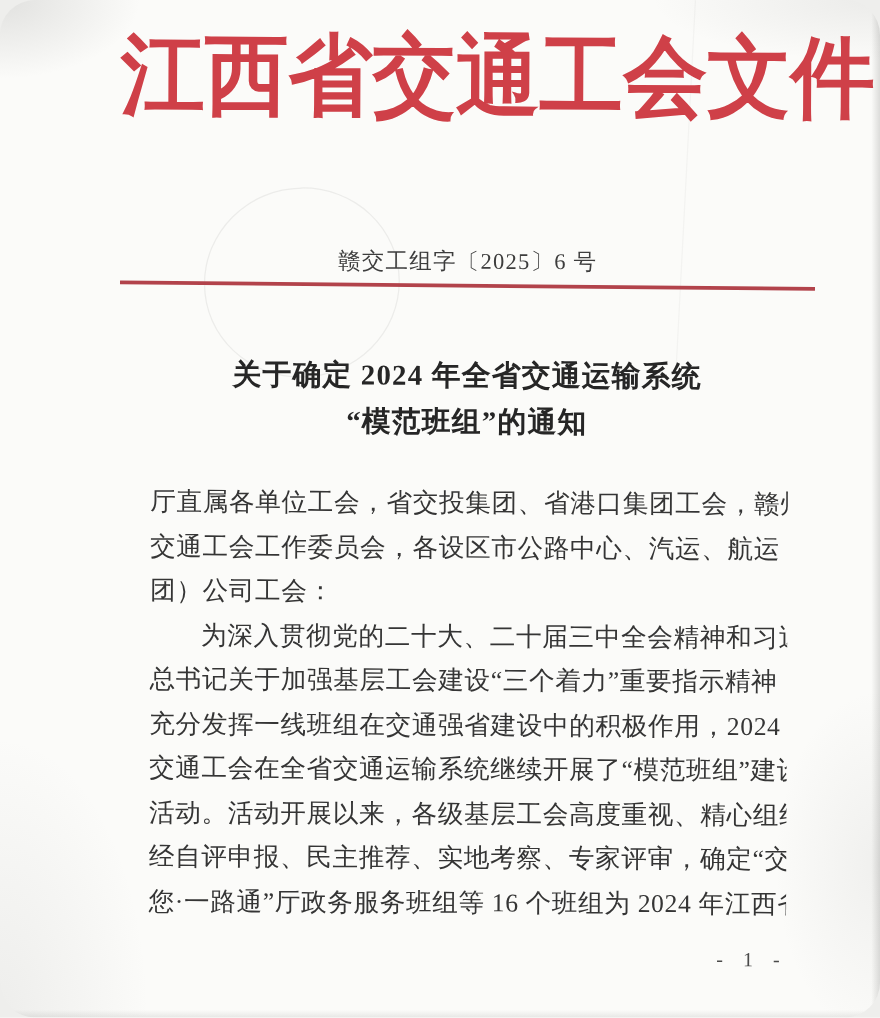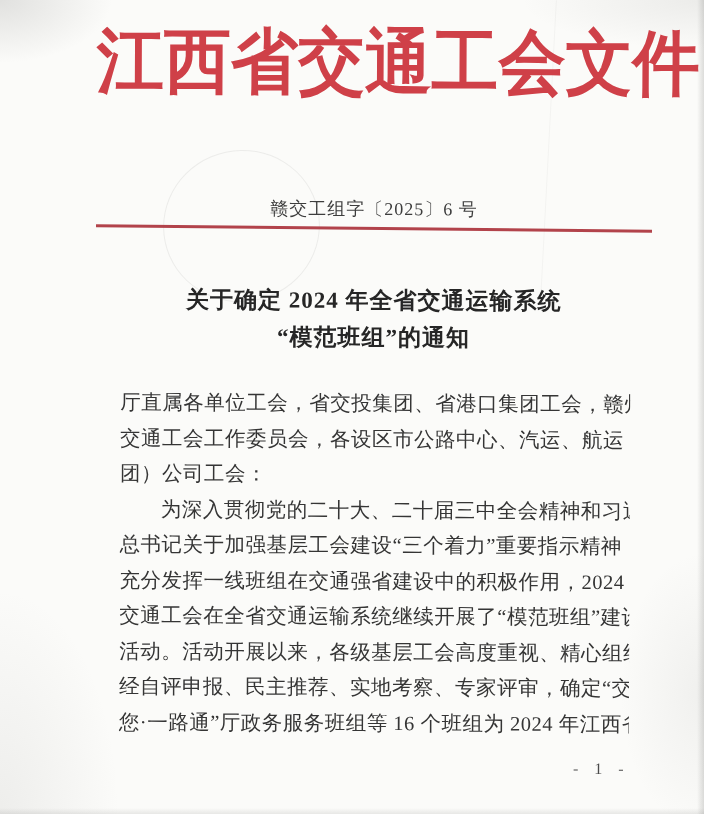--- a/index.html
+++ b/index.html
@@ -9,20 +9,21 @@
     font-family:"Liberation Serif","DejaVu Serif",serif;
   }
   .page{
     position:relative;width:704px;height:814px;overflow:hidden;
     background:
       radial-gradient(ellipse 160px 90px at 0% 0%, rgba(120,120,118,0.20), rgba(120,120,118,0) 70%),
       radial-gradient(ellipse 260px 70px at 100% 0%, rgba(130,130,128,0.13), rgba(130,130,128,0) 70%),
       radial-gradient(ellipse 170px 320px at 0% 100%, rgba(140,140,138,0.12), rgba(140,140,138,0) 70%),
       radial-gradient(ellipse 120px 200px at 100% 85%, rgba(140,140,138,0.10), rgba(140,140,138,0) 70%),
       #fbfbf9;
+    border-radius: 28px;
   }
   .edge-right{
     position:absolute;top:0;right:0;width:7px;height:100%;
     background:linear-gradient(to right, rgba(120,120,118,0), rgba(110,110,108,0.22));
   }
   .edge-bottom{
     position:absolute;left:0;bottom:0;width:100%;height:6px;
     background:linear-gradient(to bottom, rgba(120,120,118,0), rgba(110,110,108,0.14));
   }
   .stain-circle{

